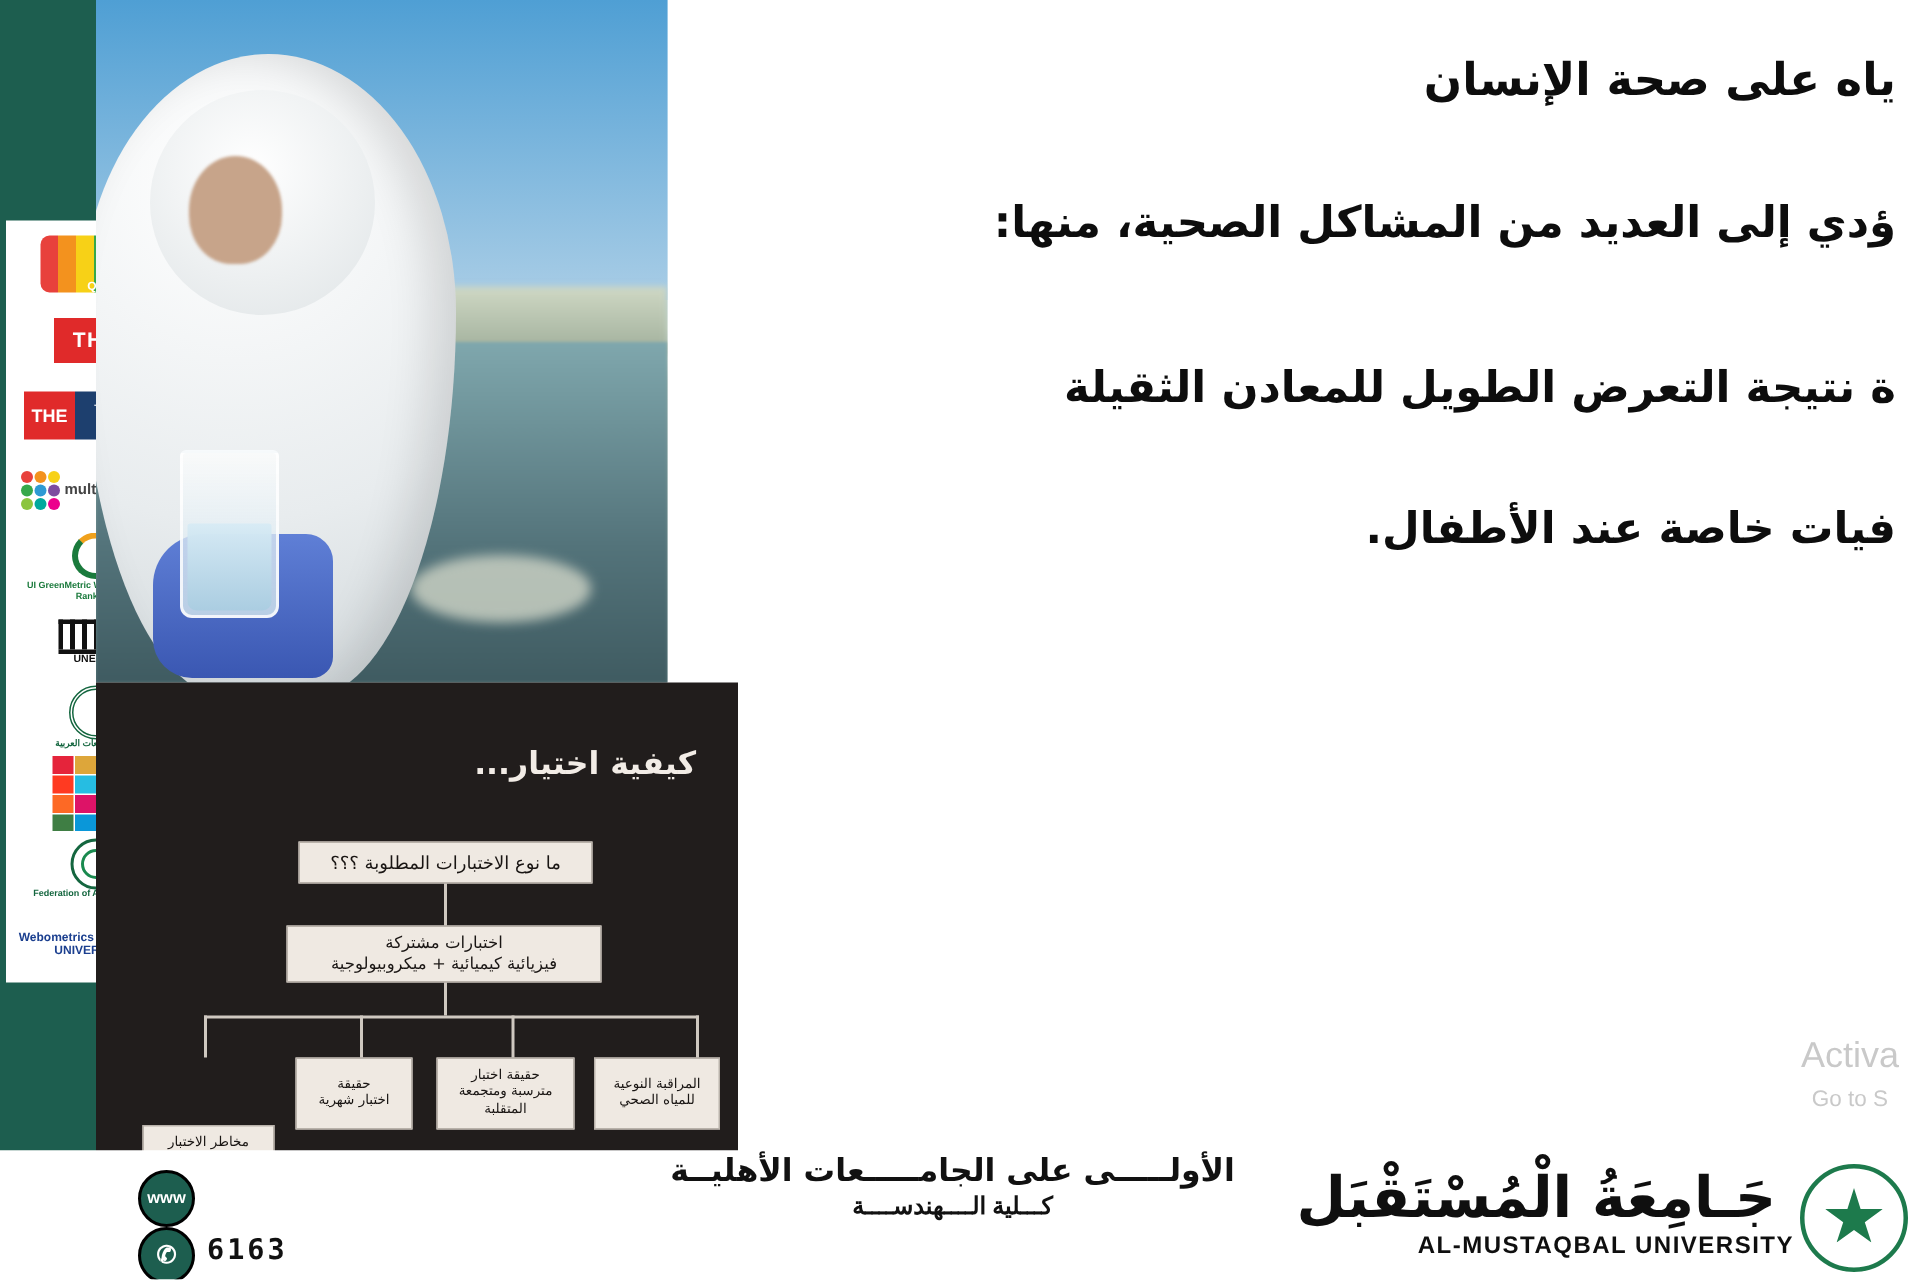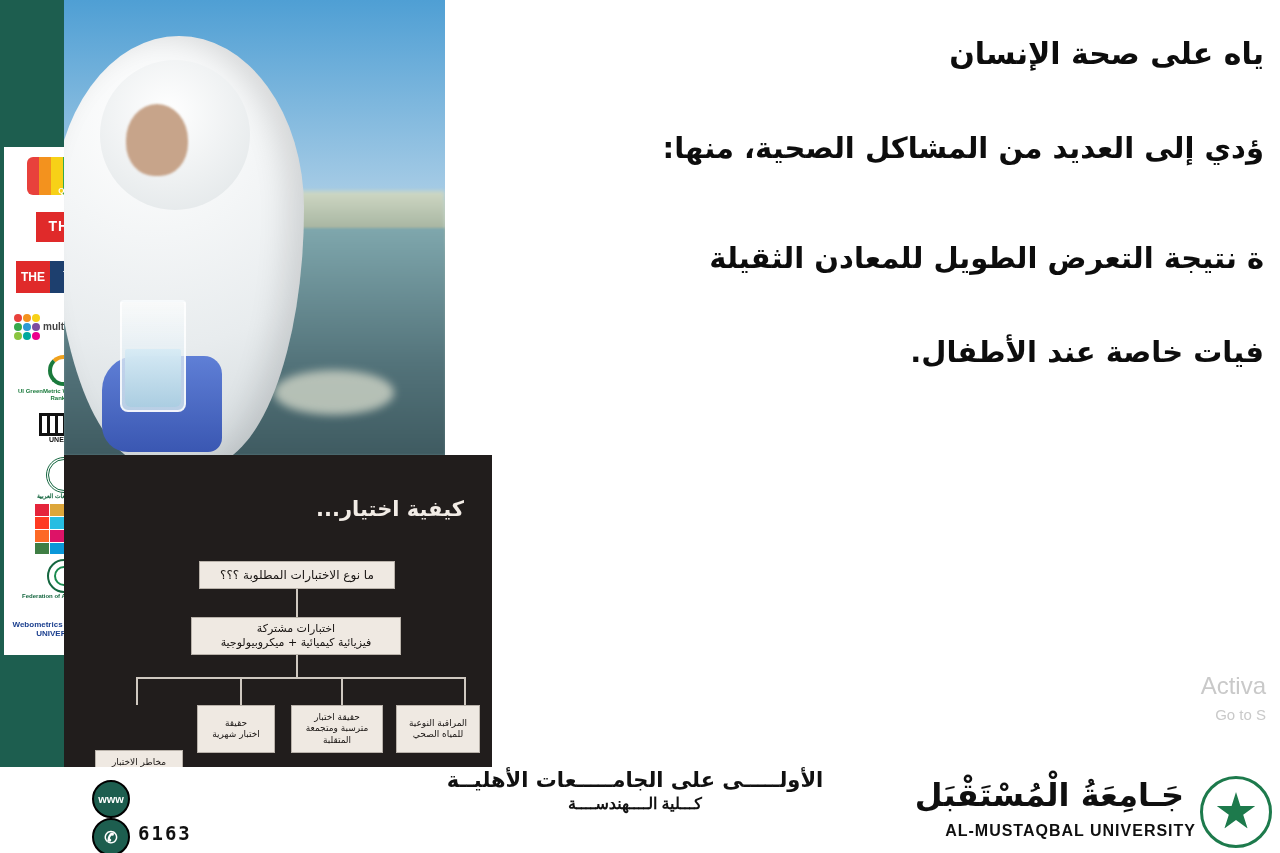--- a/index.html
+++ b/index.html
@@ -228,22 +228,22 @@
   .slide-text p { margin: 0; }
   .tl1 { font-size: 30px; padding-top: 36px; }
   .tl2 { font-size: 29px; padding-top: 60px; }
   .tl3 { font-size: 29px; padding-top: 70px; line-height: 1.65; }
   .tl4 { font-size: 29px; padding-top: 52px; }
 
   
   .watermark {
     position: absolute;
     right: 14px;
-    top: 672px;
-    text-align: right;
+    top: 690px;
+    text-align: center;
     color: #c9c9c9;
   }
   .wm1 { font-size: 24px; }
   .wm2 { font-size: 15px; margin-top: 6px; }
 
   
   .footer {
     position: absolute;
     left: 0; bottom: 0;
     width: 1280px; height: 85px;
@@ -278,21 +278,21 @@
   .f-center {
     position: absolute; left: 420px; top: 768px; width: 430px;
     text-align: center; direction: rtl; color: #111; font-weight: bold;
     font-family: "DejaVu Sans", sans-serif;
   }
   .f-c1 { font-size: 21px; }
   .f-c2 { font-size: 16px; margin-top: 2px; font-family: Liberation Serif, serif; }
   .f-c3 { font-size: 16px; margin-top: 2px; }
   .f-uni-ar {
     position: absolute; right: 96px; top: 776px;
-    font-size: 32px; font-weight: bold; color: #0f0f0f; direction: rtl;
+    font-size: 38px; font-weight: bold; color: #0f0f0f; direction: rtl;
     font-family: "DejaVu Sans", sans-serif;
   }
   .f-uni-en {
     position: absolute; right: 84px; top: 822px;
     font-size: 16px; font-weight: bold; letter-spacing: 1px; color: #0f0f0f;
   }
   .f-crest {
     position: absolute; right: 8px; top: 776px;
     width: 66px; height: 66px; border-radius: 50%;
     border: 3px solid #1d7a4c; background: #ffffff;

